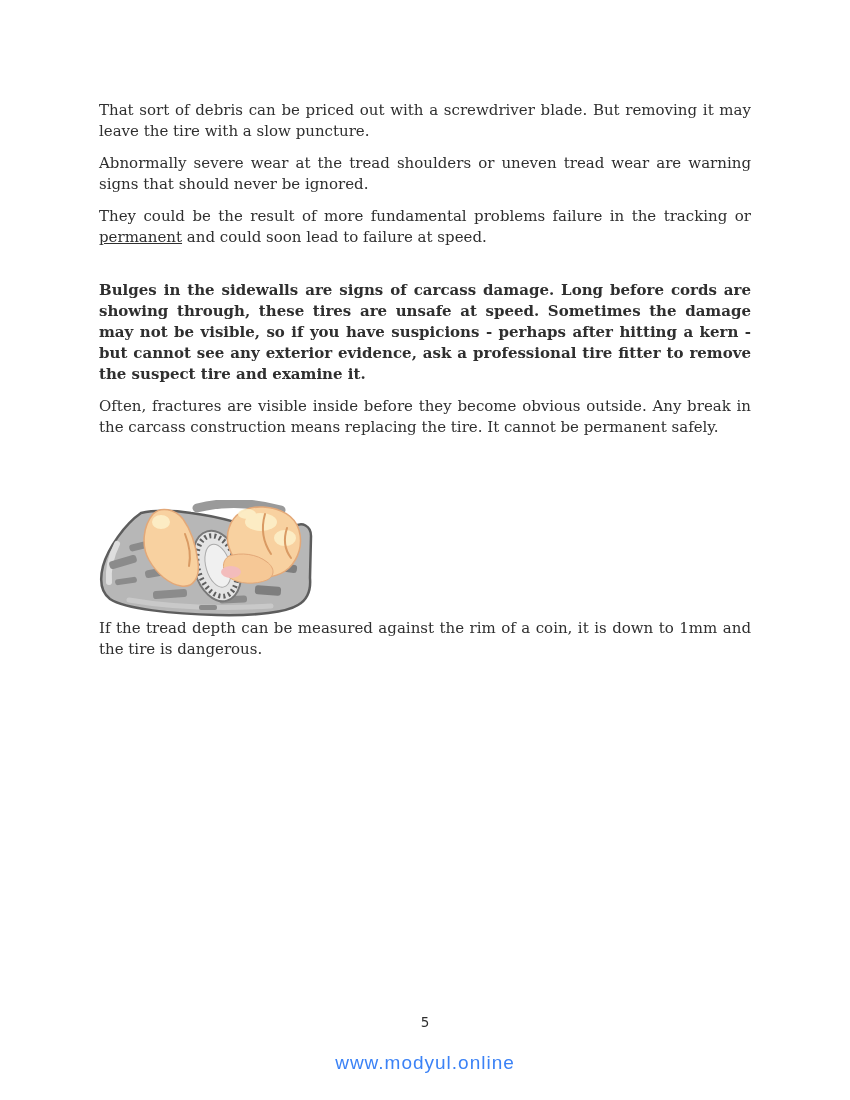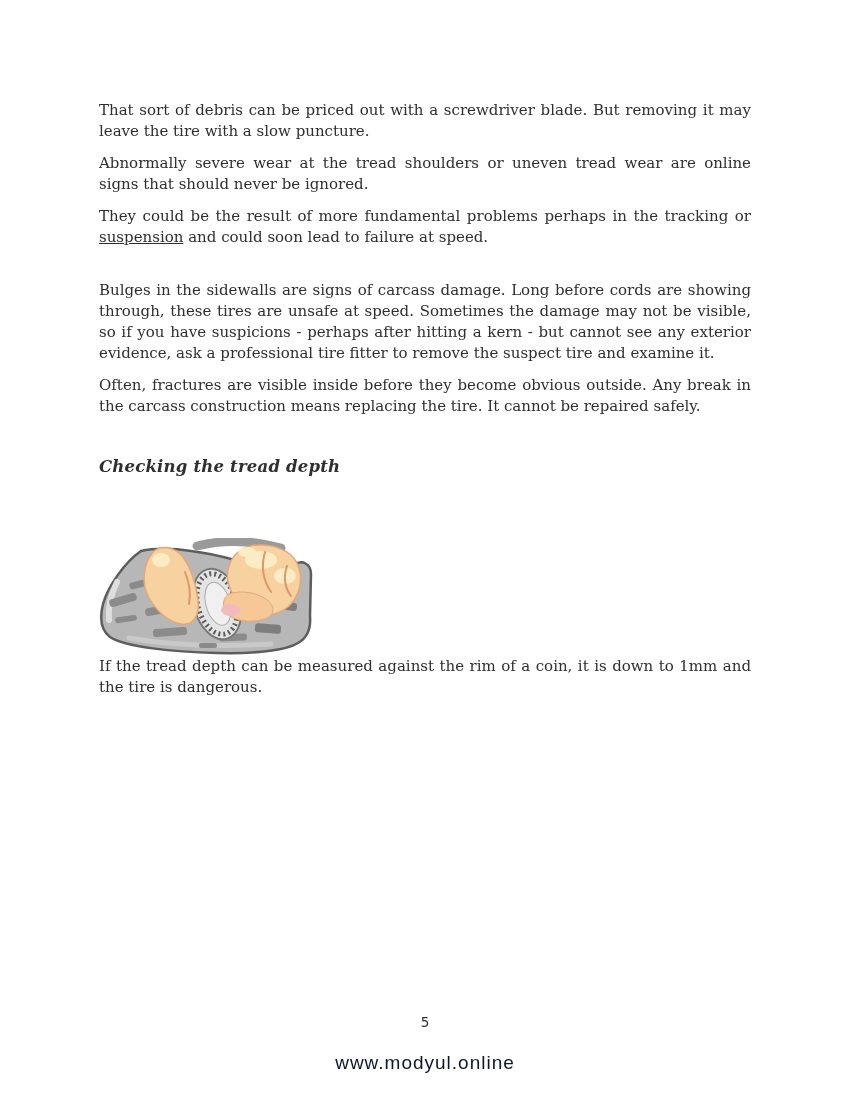--- a/index.html
+++ b/index.html
@@ -17,21 +17,21 @@
     left: 99px;
     top: 100px;
     width: 652px;
   }
   .content p {
     margin: 0 0 11px 0;
     font-size: 15px;
     line-height: 21px;
     text-align: justify;
   }
-  p.space-above { margin-top: 32px; }
+  p.space-above { margin-top: 32px; font-weight: bold; }
   .u { text-decoration: underline; }
   h2.section-heading {
     margin: 40px 0 0 0;
     font-size: 16.5px;
     font-weight: bold;
     font-style: italic;
     letter-spacing: 0.2px;
     font-family: "DejaVu Serif", serif;
   }
   .illustration {
@@ -53,38 +53,37 @@
   }
   .watermark {
     position: absolute;
     top: 1052px;
     left: 0;
     width: 100%;
     text-align: center;
     font-family: "Liberation Sans", sans-serif;
     font-size: 19px;
     letter-spacing: 1px;
-    color: #0f172a;
+    color: #3b82f6;
   }
 </style>
 </head>
 <body>
 
 <div class="page">
   <div class="content">
 
     <p>That sort of debris can be priced out with a screwdriver blade. But removing it may leave the tire with a slow puncture.</p>
-    <p>Abnormally severe wear at the tread shoulders or uneven tread wear are online signs that should never be ignored.</p>
+    <p>Abnormally severe wear at the tread shoulders or uneven tread wear are warning signs that should never be ignored.</p>
 
-    <p><span>They could be the result of more fundamental problems perhaps in the tracking or </span><span class="u">suspension</span><span> and could soon lead to failure at speed.</span></p>
+    <p><span>They could be the result of more fundamental problems failure in the tracking or </span><span class="u">permanent</span><span> and could soon lead to failure at speed.</span></p>
 
     <p class="space-above">Bulges in the sidewalls are signs of carcass damage. Long before cords are showing through, these tires are unsafe at speed. Sometimes the damage may not be visible, so if you have suspicions - perhaps after hitting a kern - but cannot see any exterior evidence, ask a professional tire fitter to remove the suspect tire and examine it.</p>
-    <p>Often, fractures are visible inside before they become obvious outside. Any break in the carcass construction means replacing the tire. It cannot be repaired safely.</p>
+    <p>Often, fractures are visible inside before they become obvious outside. Any break in the carcass construction means replacing the tire. It cannot be permanent safely.</p>
 
-    <h2 class="section-heading">Checking the tread depth</h2>
 
     <div class="illustration">
       <svg viewBox="0 0 220 118" width="220" height="118" xmlns="http://www.w3.org/2000/svg">
 
         <path d="M42 13 C26 24 9 48 4 66 C0 82 3 93 11 99 C26 109 74 114 118 115 C158 116 188 112 199 105 C208 100 212 90 211 78 L212 36 C212 26 203 21 195 27 L181 37 C158 27 118 16 92 13 C74 10 54 10 42 13 Z" fill="#b7b7b7" stroke="#5d5d5d" stroke-width="2.5"></path>
 
         <path d="M18 44 C12 56 9 70 10 82" stroke="#dedede" stroke-width="6" fill="none" stroke-linecap="round"></path>
         <path d="M30 100 C70 107 122 109 172 106" stroke="#c9c9c9" stroke-width="5" fill="none" stroke-linecap="round"></path>
 
         <g fill="#8b8b8b">

